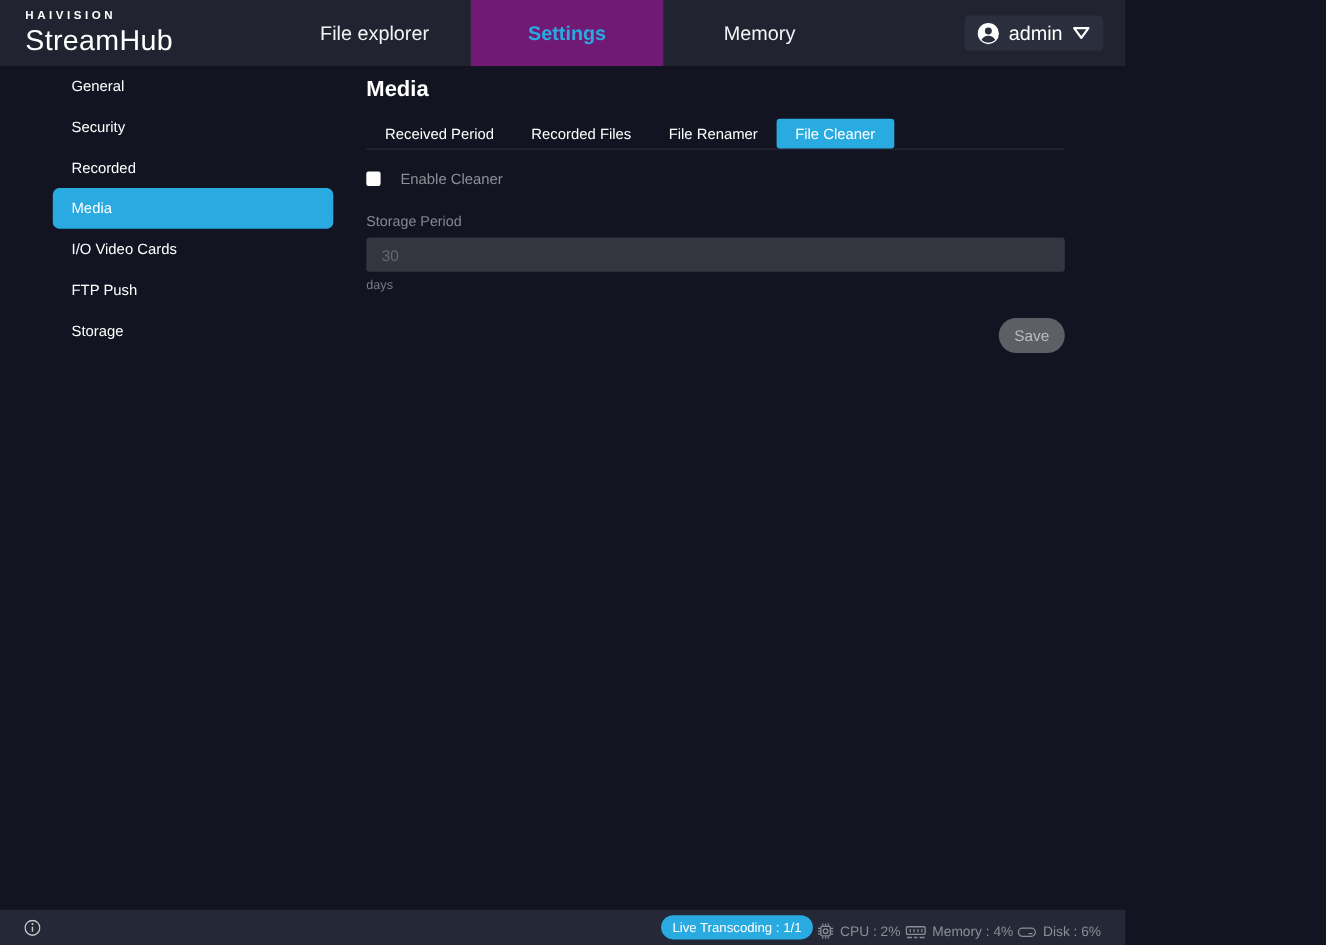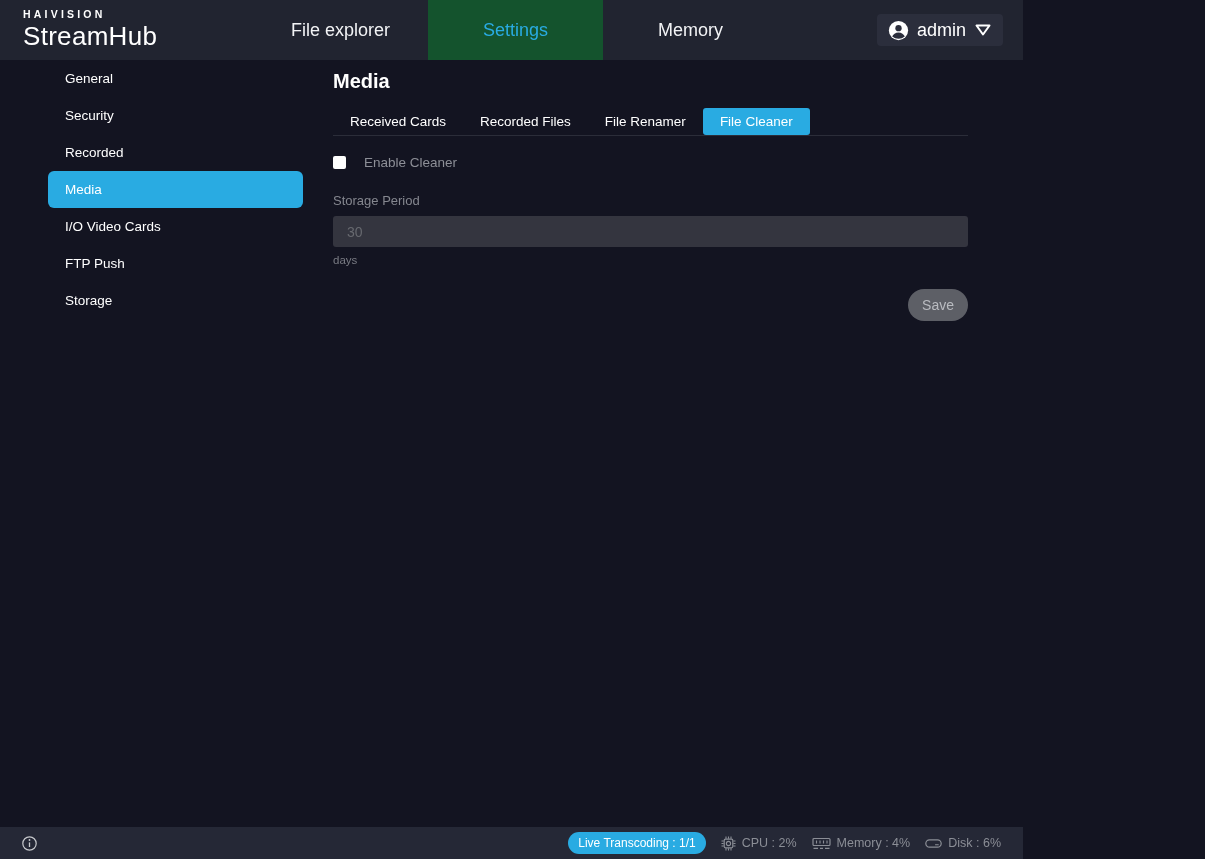--- a/index.html
+++ b/index.html
@@ -12,21 +12,21 @@
   }
   .app { width:1023px; height:859px; display:flex; flex-direction:column; }
 
   
   .topnav { height:60px; flex:none; background:#212430; display:flex; align-items:stretch; }
   .brand { width:253px; flex:none; padding-left:23px; display:flex; flex-direction:column; justify-content:center; }
   .brand-top { color:#fff; font-size:10.5px; font-weight:bold; letter-spacing:3.2px; }
   .brand-name { color:#fff; font-size:26px; font-weight:300; letter-spacing:.3px; margin-top:1px; }
   .nav-item { width:175px; flex:none; display:flex; align-items:center; justify-content:center;
               font-size:18px; color:#f2f3f5; cursor:pointer; }
-  .nav-item.active { background:#14532d; color:#29abe2; }
+  .nav-item.active { background:#701a75; color:#29abe2;font-weight:bold; }
   .user-btn { align-self:center; margin-left:auto; margin-right:20px; height:32px;
               background:#2b2e3c; border-radius:4px; display:flex; align-items:center;
               gap:8px; padding:0 11px; color:#fff; font-size:18px; cursor:pointer; }
 
   
   .main-row { flex:1; display:flex; min-height:0; }
   .sidebar { width:320px; flex:none; padding-top:0; }
   .side-item { height:37px; line-height:37px; padding-left:65px; color:#fff;
                font-size:13.5px; cursor:pointer; }
   .side-item.active { background:#29abe2; margin-left:48px; margin-right:17px;
@@ -47,21 +47,21 @@
                 padding:0 14px; font-family:"Liberation Sans", sans-serif; }
   .unit { margin-top:7px; color:#797b83; font-size:11.5px; }
   .save-row { display:flex; justify-content:flex-end; margin-top:23px; }
   .save-btn { min-width:57px; height:32px; border-radius:16px; background:#5d5f66;
               color:#b9bbc0; font-size:14px; border:none; padding:0 14px;
               font-family:"Liberation Sans", sans-serif; cursor:default; }
 
   
   .statusbar { height:32px; flex:none; background:#252836; display:flex; align-items:center;
                padding:0 22px; color:#8b8e96; font-size:12.5px; }
-  .status-right { margin-left:auto; display:flex; align-items:center; gap:15px; }
+  .status-right { margin-left:auto; display:flex; align-items:flex-end; gap:4px; }
   .pill { background:#29abe2; color:#fff; border-radius:11px; height:22px; line-height:22px;
           padding:0 10px; font-size:12px; white-space:nowrap; }
   .metric { display:flex; align-items:center; gap:6px; white-space:nowrap; }
   .icon { display:inline-flex; align-items:center; justify-content:center; }
 </style>
 </head>
 <body>
 
 <div class="app">
 
@@ -99,21 +99,21 @@
       <div class="side-item active">Media</div>
       <div class="side-item">I/O Video Cards</div>
       <div class="side-item">FTP Push</div>
       <div class="side-item">Storage</div>
     </div>
 
     <div class="content">
       <div class="page-title">Media</div>
 
       <div class="tabs">
-        <div class="tab">Received Cards</div>
+        <div class="tab">Received Period</div>
         <div class="tab">Recorded Files</div>
         <div class="tab">File Renamer</div>
         <div class="tab active">File Cleaner</div>
       </div>
 
       <div class="check-row">
         <span class="checkbox"></span>
         <span class="check-label">Enable Cleaner</span>
       </div>
 

